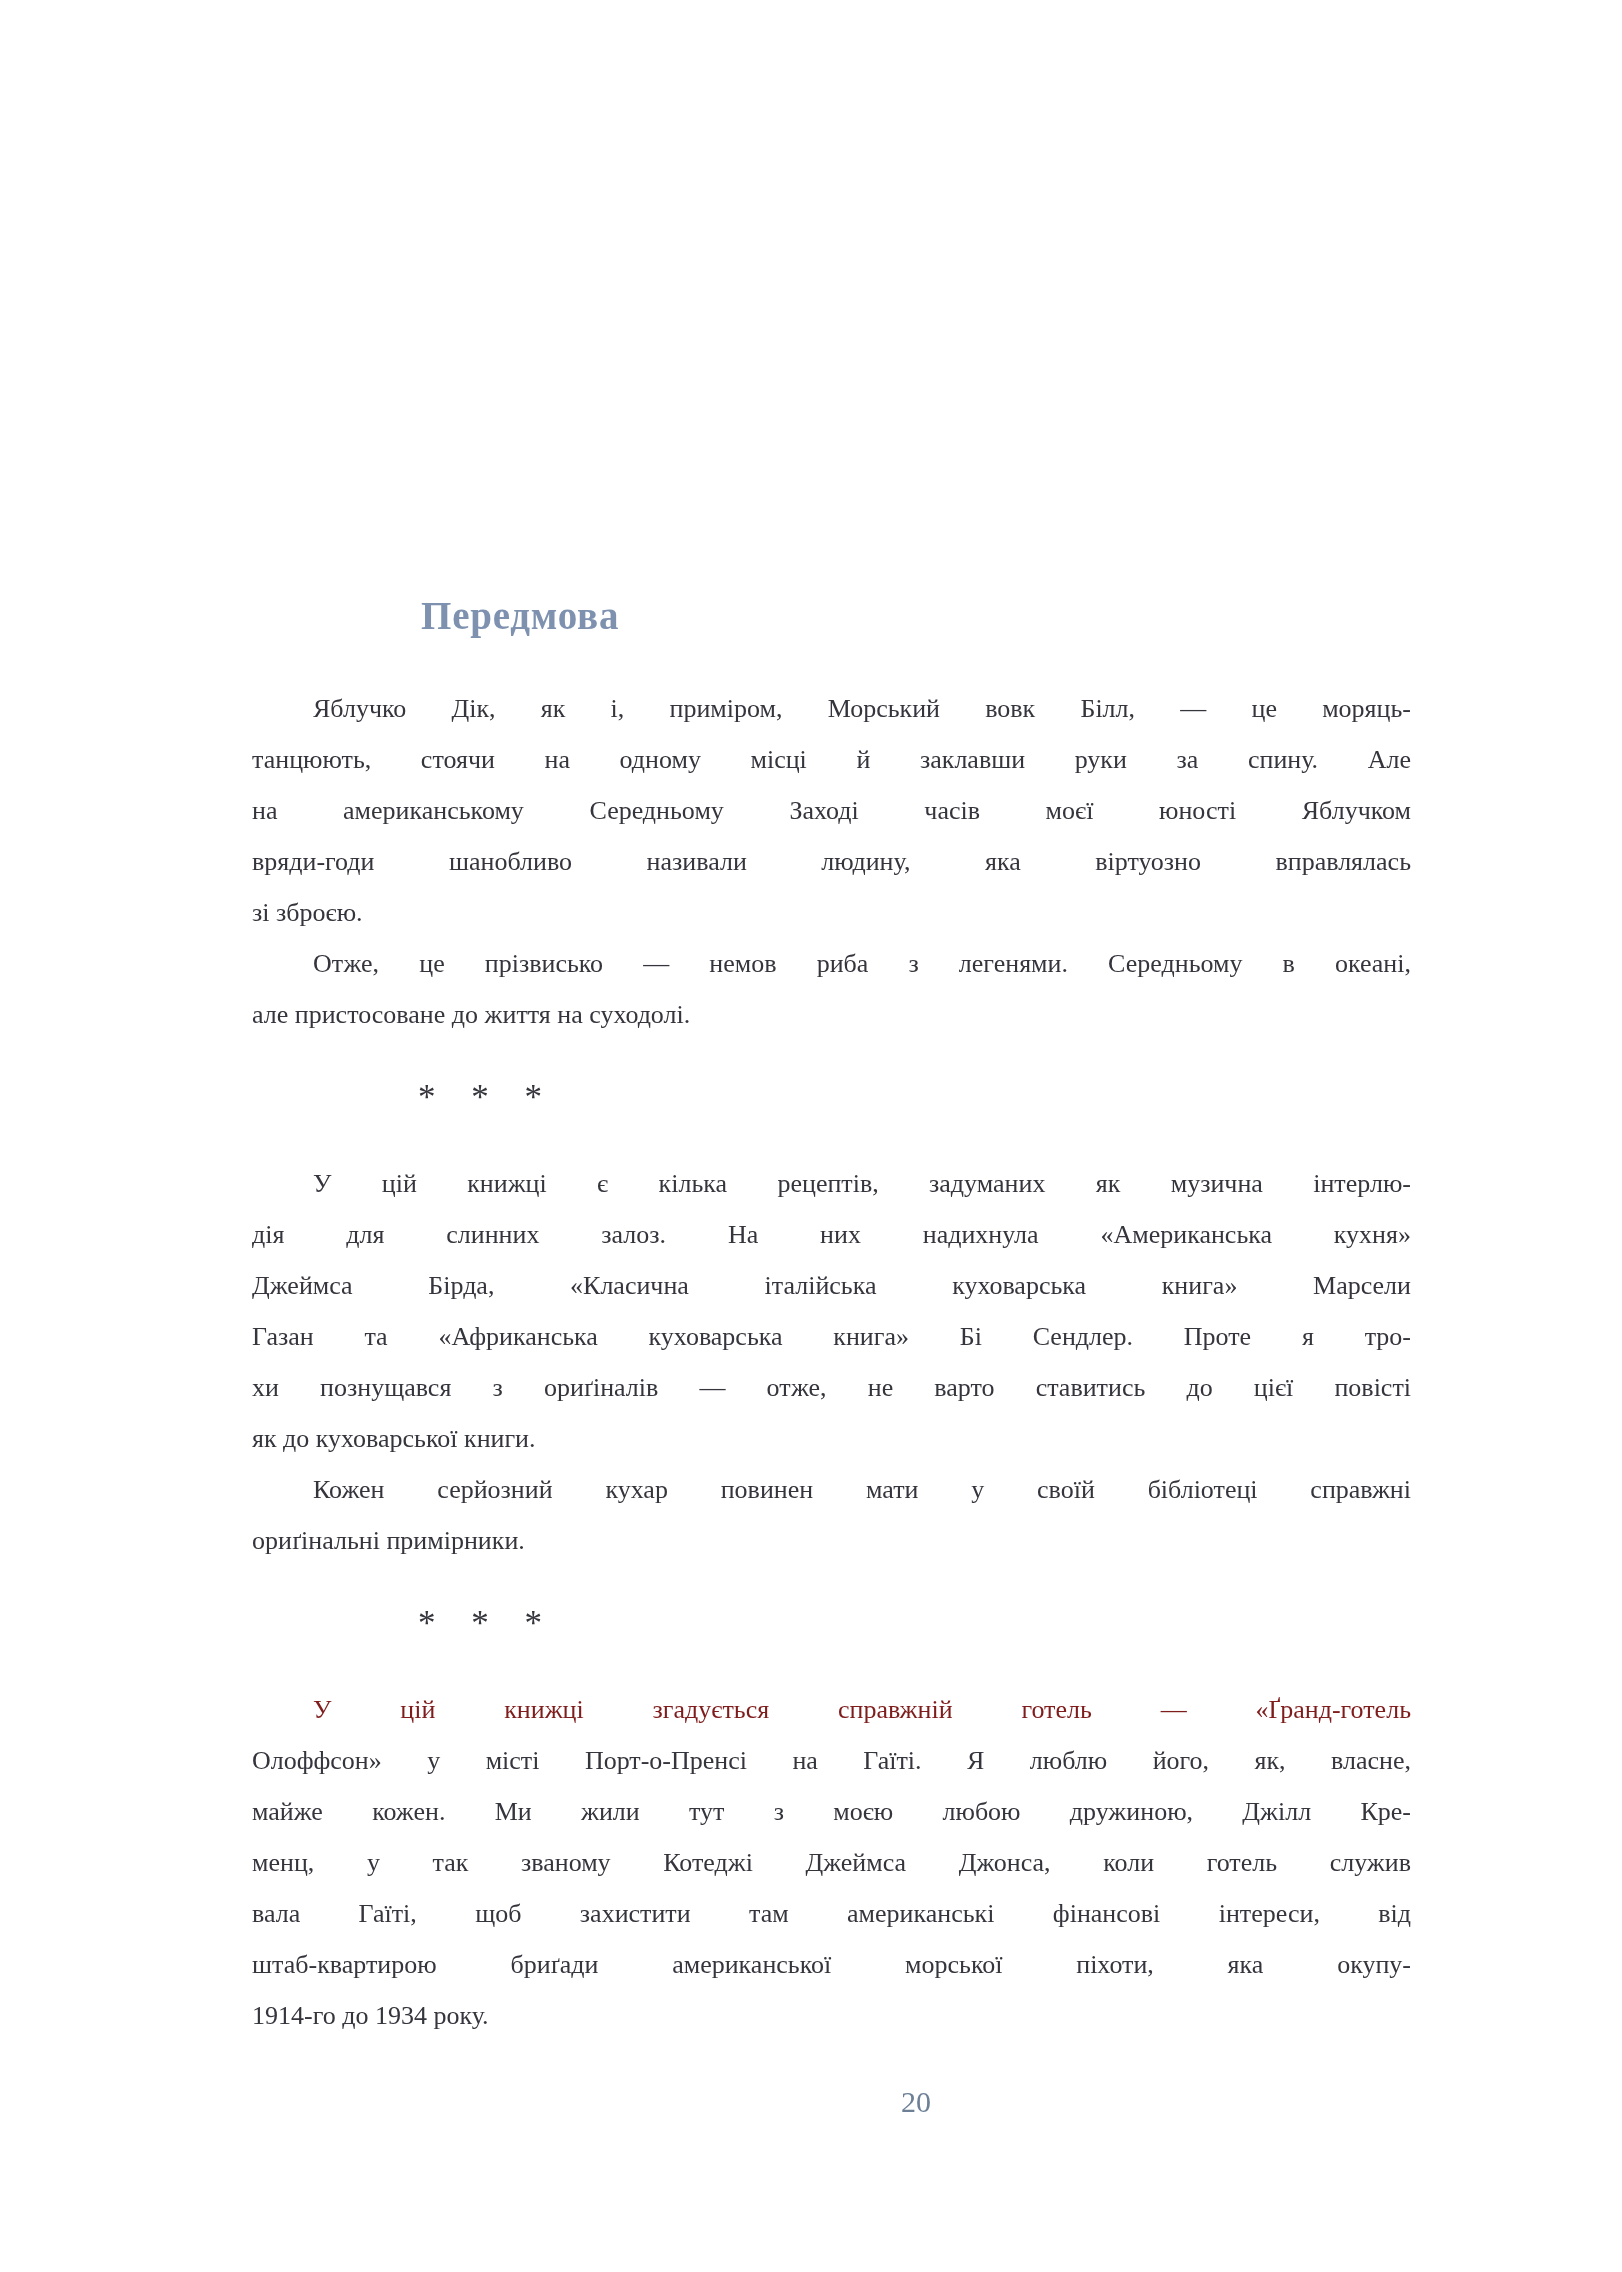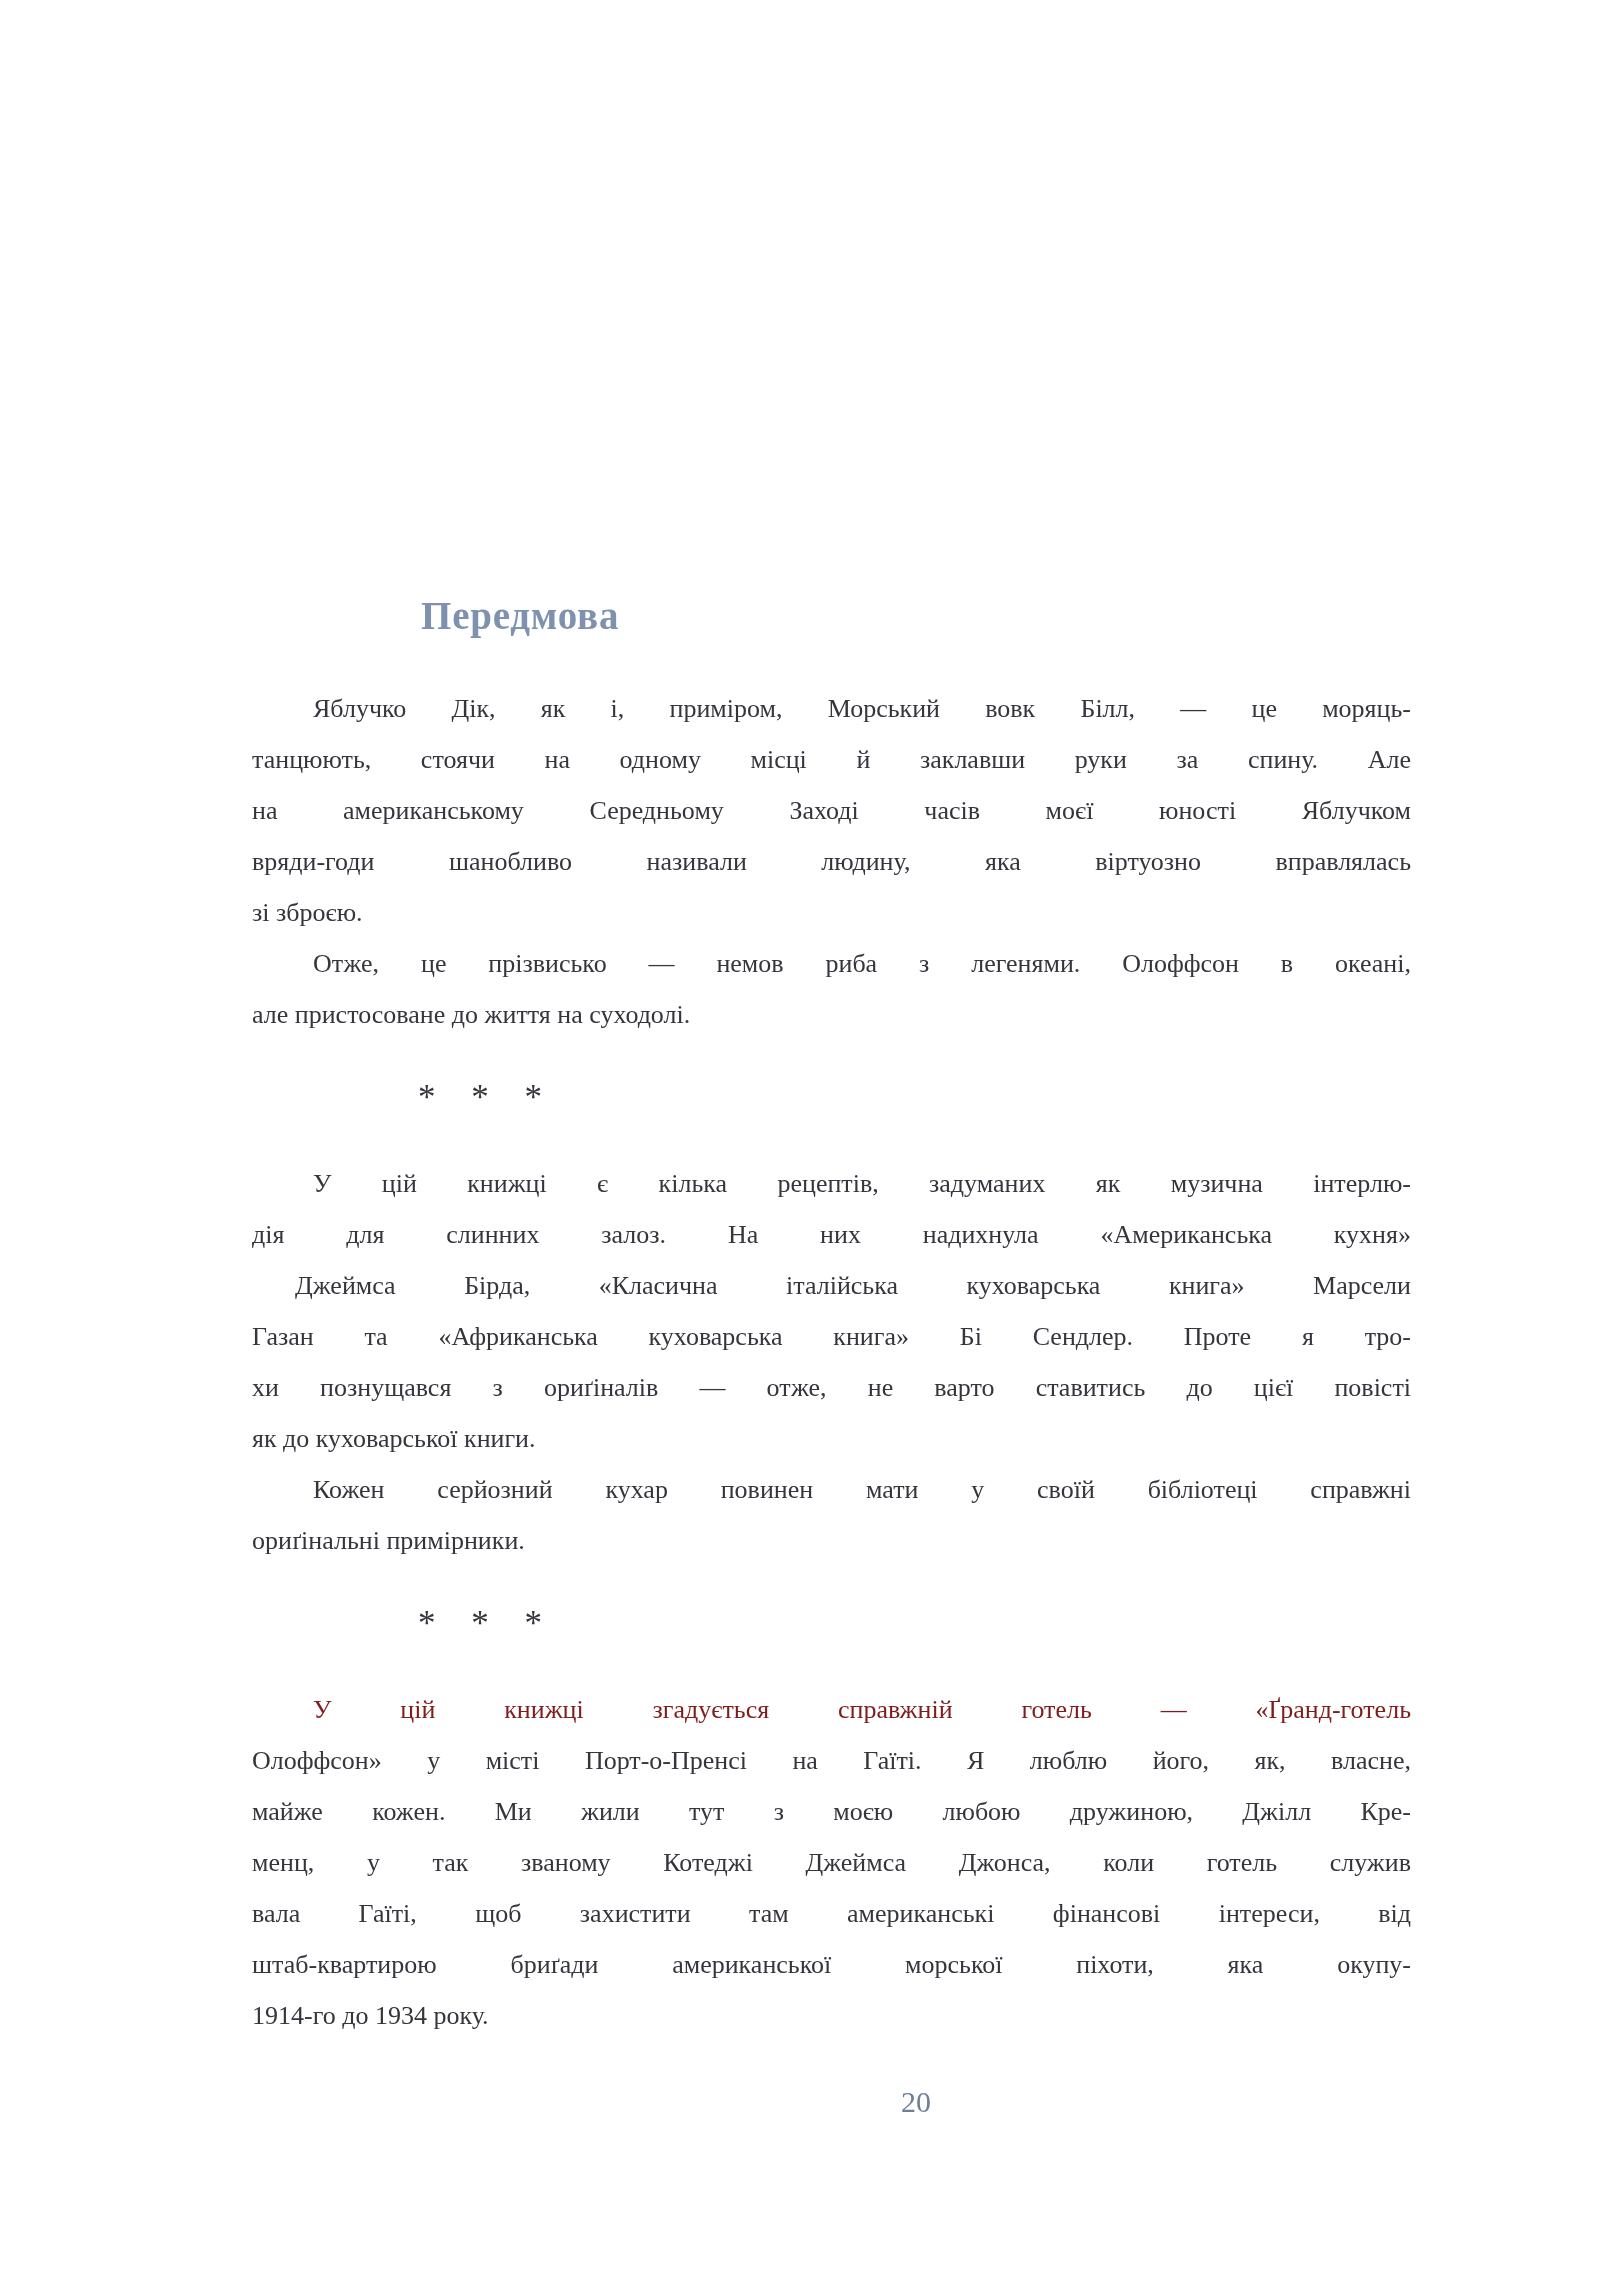--- a/index.html
+++ b/index.html
@@ -58,28 +58,28 @@
 
   <main class="body" id="body">
       <div class="paragraph">
         <div class="line first just" style="color: rgb(53, 53, 61);">Яблучко Дік, як і, приміром, Морський вовк Білл, — це моряць-</div>
         <div class="line just" style="color: rgb(53, 53, 61);">танцюють, стоячи на одному місці й заклавши руки за спину. Але</div>
         <div class="line just" style="color: rgb(53, 53, 61);">на американському Середньому Заході часів моєї юності Яблучком</div>
         <div class="line just" style="color: rgb(53, 53, 61);">вряди-годи шанобливо називали людину, яка віртуозно вправлялась</div>
         <div class="line" style="color: rgb(53, 53, 61);">зі зброєю.</div>
       </div>
       <div class="paragraph">
-        <div class="line first just" style="color: rgb(53, 53, 61);">Отже, це прізвисько — немов риба з легенями. Олоффсон в океані,</div>
+        <div class="line first just" style="color: rgb(53, 53, 61);">Отже, це прізвисько — немов риба з легенями. Середньому в океані,</div>
         <div class="line" style="color: rgb(53, 53, 61);">але пристосоване до життя на суходолі.</div>
       </div>
       <div class="separator">* * *</div>
       <div class="paragraph">
         <div class="line first just" style="color: rgb(53, 53, 61);">У цій книжці є кілька рецептів, задуманих як музична інтерлю-</div>
         <div class="line just" style="color: rgb(53, 53, 61);">дія для слинних залоз. На них надихнула «Американська кухня»</div>
-        <div class="line just" style="color: rgb(53, 53, 61); margin-left: 43px;">Джеймса Бірда, «Класична італійська куховарська книга» Марсели</div>
+        <div class="line just" style="color: rgb(53, 53, 61);">Джеймса Бірда, «Класична італійська куховарська книга» Марсели</div>
         <div class="line just" style="color: rgb(53, 53, 61);">Газан та «Африканська куховарська книга» Бі Сендлер. Проте я тро-</div>
         <div class="line just" style="color: rgb(53, 53, 61);">хи познущався з ориґіналів — отже, не варто ставитись до цієї повісті</div>
         <div class="line" style="color: rgb(53, 53, 61);">як до куховарської книги.</div>
       </div>
       <div class="paragraph">
         <div class="line first just" style="color: rgb(53, 53, 61);">Кожен серйозний кухар повинен мати у своїй бібліотеці справжні</div>
         <div class="line" style="color: rgb(53, 53, 61);">ориґінальні примірники.</div>
       </div>
       <div class="separator">* * *</div>
       <div class="paragraph">

